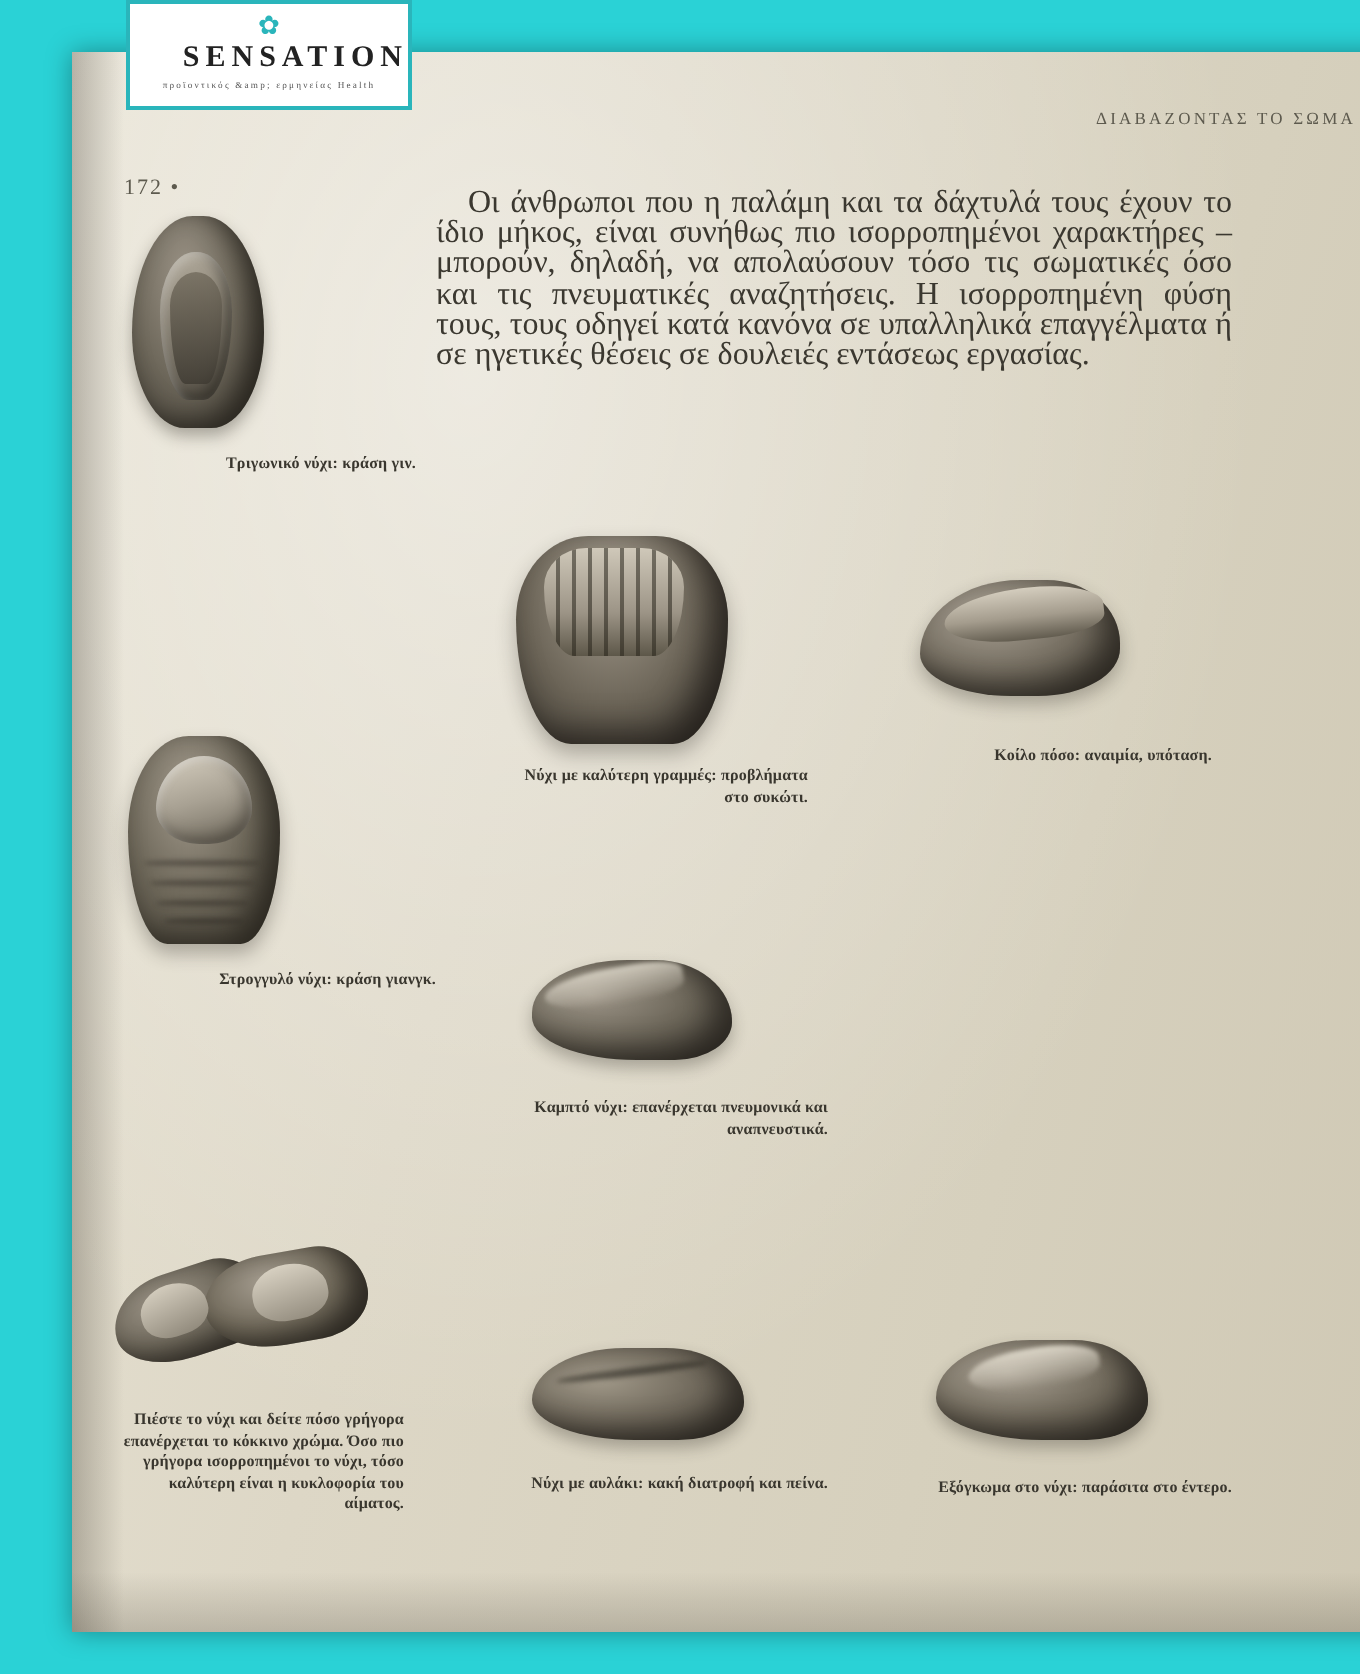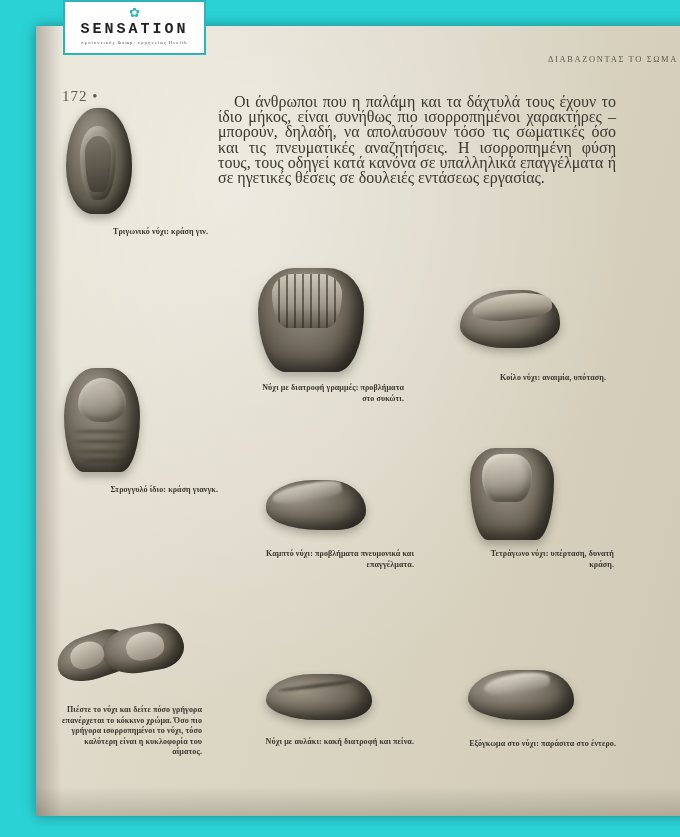--- a/index.html
+++ b/index.html
@@ -55,26 +55,27 @@
     z-index: 30;
   }
   .logo-mark {
     margin-top: 3px;
     height: 16px;
     line-height: 16px;
     font-size: 13px;
     color: #2ab5bb;
   }
   .logo-title {
-    font-family: Liberation Mono, monospace;
+    font-family: Liberation Serif, serif;
     font-size: 15px;
     letter-spacing: 3px;
     color: #222;
     font-weight: bold;
     line-height: 17px;
+    text-align: right;
   }
   .logo-sub {
     font-size: 4.6px;
     letter-spacing: 1.1px;
     color: #555;
     margin-top: 2px;
   }
 
   
   .header-right {
@@ -82,21 +83,21 @@
     right: 22px;
     top: 28px;
     font-size: 8.5px;
     letter-spacing: 1.6px;
     color: #5d5a4e;
   }
   .folio {
     position: absolute;
     left: 26px;
     top: 62px;
-    font-size: 15px;
+    font-size: 11px;
     color: #5d5a4e;
     letter-spacing: 1px;
   }
 
   
   .body-col {
     position: absolute;
     left: 182px;
     top: 68px;
     width: 398px;
@@ -328,71 +329,62 @@
     <div class="art">
       <div class="nail f2">
         <div class="outer"></div>
         <div class="plate"></div>
         <div class="wrinkle" style="top:68px;"></div>
         <div class="wrinkle" style="top:78px; width:52px; left:17px;"></div>
         <div class="wrinkle" style="top:88px; width:46px; left:20px;"></div>
         <div class="wrinkle" style="top:97px; width:40px; left:24px;"></div>
       </div>
     </div>
-    <div class="cap">Στρογγυλό ίδιο: κράση γιανγκ.</div>
+    <div class="cap">Στρογγυλό νύχι: κράση γιανγκ.</div>
   </div>
 
   <div class="fig" style="left:218px; top:240px; width:150px;">
     <div class="art">
       <div class="nail f3">
         <div class="outer"></div>
         <div class="plate">
           <div class="ridge" style="left:6px;"></div>
           <div class="ridge" style="left:14px;"></div>
           <div class="ridge" style="left:22px;"></div>
           <div class="ridge" style="left:30px;"></div>
           <div class="ridge" style="left:38px;"></div>
           <div class="ridge" style="left:46px;"></div>
           <div class="ridge" style="left:54px;"></div>
           <div class="ridge" style="left:62px;"></div>
         </div>
       </div>
     </div>
-    <div class="cap">Νύχι με διατροφή γραμμές: προβλήματα στο συκώτι.</div>
+    <div class="cap">Νύχι με καλύτερη γραμμές: προβλήματα στο συκώτι.</div>
   </div>
 
   <div class="fig" style="left:420px; top:250px; width:150px;">
     <div class="art">
       <div class="nail f4">
         <div class="body"></div>
         <div class="curve"></div>
       </div>
     </div>
-    <div class="cap">Κοίλο νύχι: αναιμία, υπόταση.</div>
+    <div class="cap">Κοίλο πόσο: αναιμία, υπόταση.</div>
   </div>
 
   <div class="fig" style="left:228px; top:448px; width:150px;">
     <div class="art">
       <div class="nail f5">
         <div class="body"></div>
         <div class="hl"></div>
       </div>
     </div>
-    <div class="cap">Καμπτό νύχι: προβλήματα πνευμονικά και επαγγέλματα.</div>
-  </div>
-
-  <div class="fig" style="left:428px; top:418px; width:150px;">
-    <div class="art">
-      <div class="nail f6">
-        <div class="outer"></div>
-        <div class="plate"></div>
-      </div>
-    </div>
-    <div class="cap">Τετράγωνο νύχι: υπέρταση, δυνατή κράση.</div>
-  </div>
+    <div class="cap">Καμπτό νύχι: επανέρχεται πνευμονικά και αναπνευστικά.</div>
+  </div>
+
 
   <div class="fig" style="left:18px; top:582px; width:148px;">
     <div class="art">
       <div class="nail f7">
         <div class="fingerA"></div>
         <div class="fingerB"></div>
         <div class="nailA"></div>
         <div class="nailB"></div>
       </div>
     </div>

